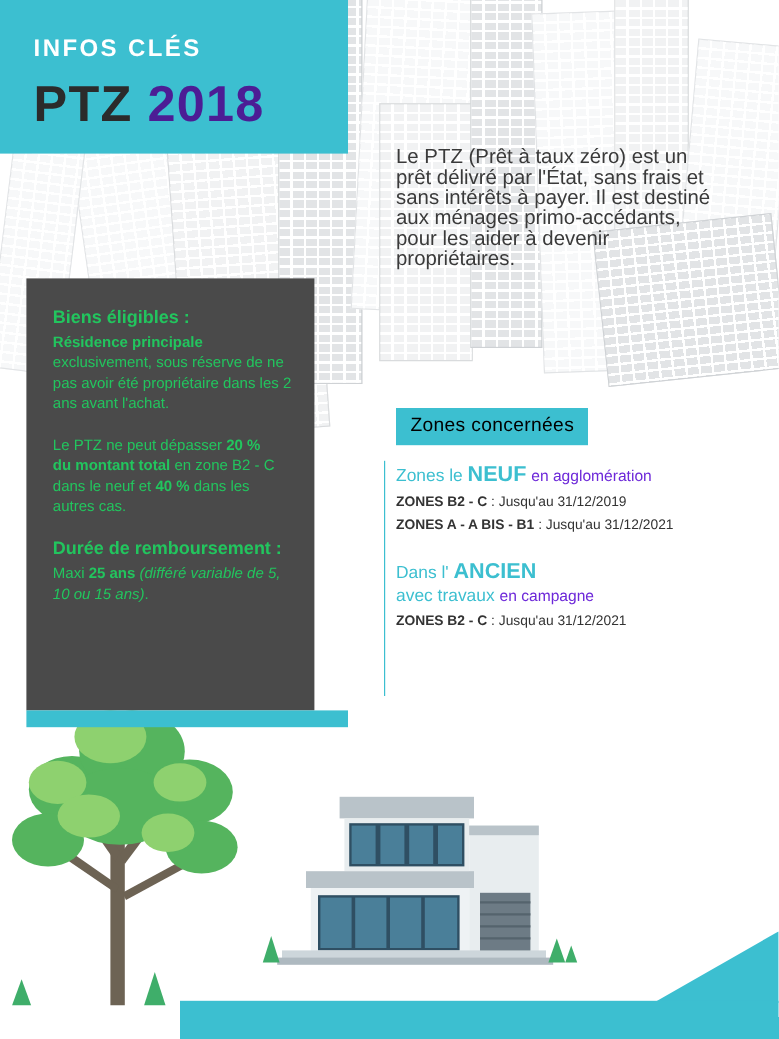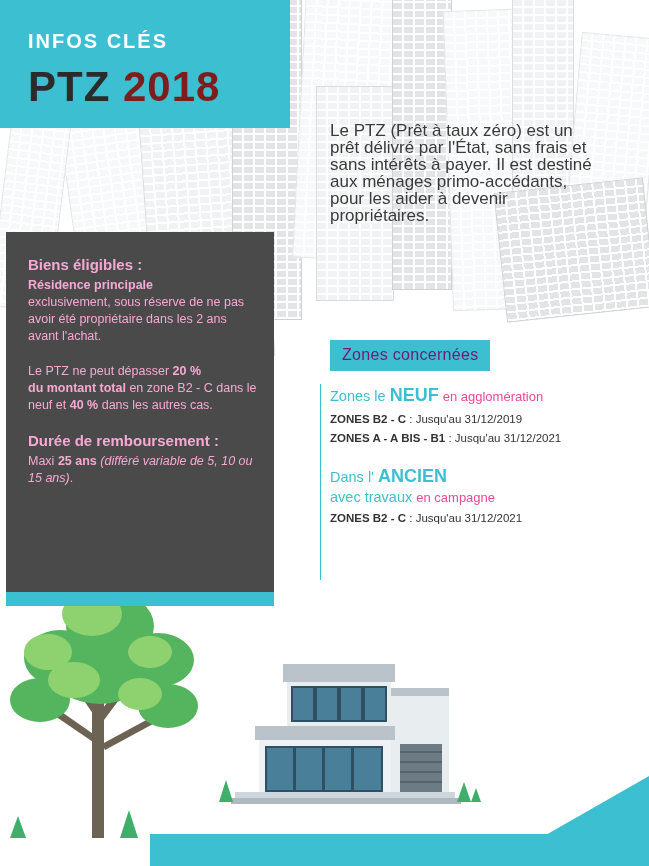--- a/index.html
+++ b/index.html
@@ -63,43 +63,43 @@
   }
   .header-band .title {
     position: absolute;
     left: 28px; top: 63px;
     font-size: 42px;
     font-weight: bold;
     color: #2b2b2b;
     letter-spacing: 1px;
   }
   .header-band .title .year {
-    color: #7f1d1d;
+    color: #4c1d95;
     font-weight: bold;
   }
 
   
   .intro {
     position: absolute;
     left: 330px; top: 122px;
     width: 272px;
     font-size: 17px;
     line-height: 17px;
     color: #3a3a3a;
     z-index: 6;
   }
 
   
   .panel {
     position: absolute;
-    left: 6px; top: 232px;
-    width: 268px; height: 360px;
+    left: 22px; top: 232px;
+    width: 240px; height: 360px;
     background: #4a4a4a;
     z-index: 6;
-    color: #f9a8d4;
+    color: #22c55e;
   }
   .panel .accent {
     position: absolute;
     left: 0; bottom: -14px;
     width: 268px; height: 14px;
     background: #3cbfd0;
   }
   .panel .inner {
     position: absolute;
     left: 22px; top: 24px;
@@ -121,38 +121,38 @@
 
   
   .zones {
     position: absolute;
     left: 330px; top: 340px;
     width: 290px;
     z-index: 6;
   }
   .zones-title {
     background: #3cbfd0;
-    color: #701a75;
+    color: #000000;
     font-size: 16px;
     padding: 6px 12px 7px 12px;
     display: inline-block;
     letter-spacing: .3px;
   }
   .zone-group { margin-top: 14px; }
   .zone-head {
     font-size: 14.5px;
     color: #3cbfd0;
   }
   .zone-head b {
     color: #3cbfd0;
     font-size: 18px;
     font-weight: bold;
   }
   .zone-head .sub {
-    color: #ec4899;
+    color: #6d28d9;
     font-size: 13px;
   }
   .zone-line {
     font-size: 11.5px;
     color: #333333;
     margin-top: 7px;
   }
   .zone-line b { font-weight: bold; text-align: center; }
   .zone-line span { font-weight: normal; }
   .zones .divider {

